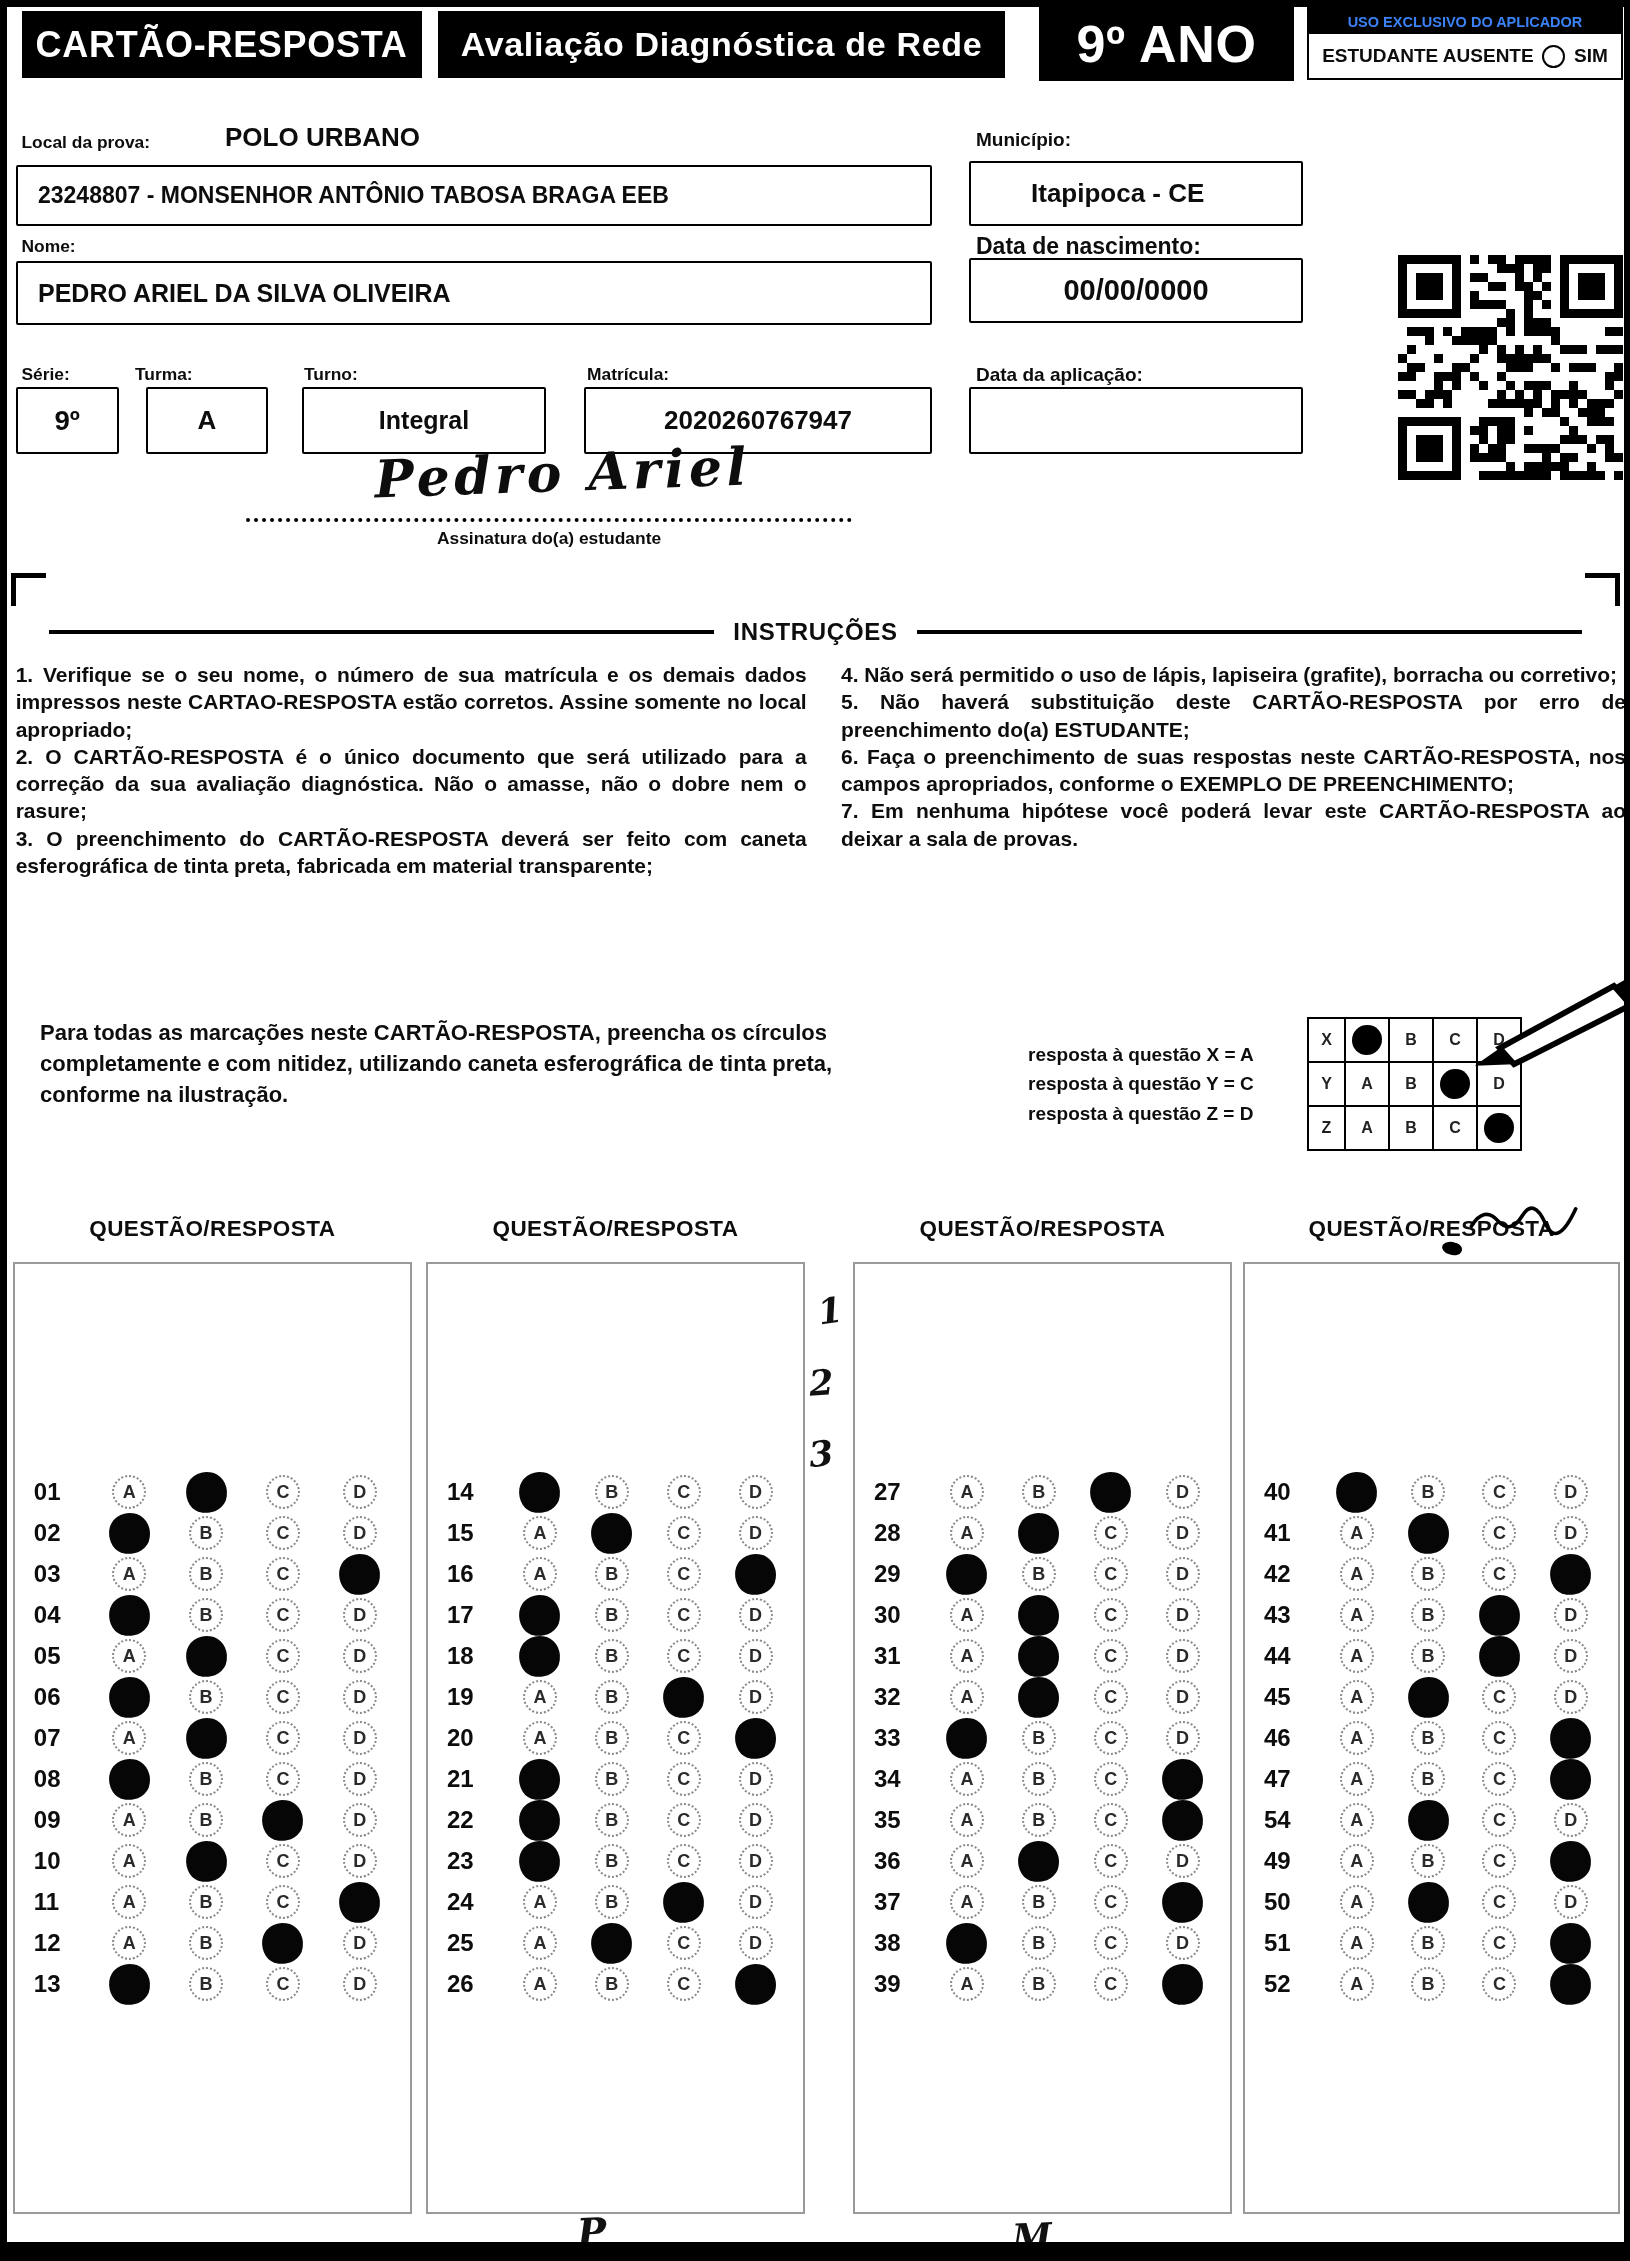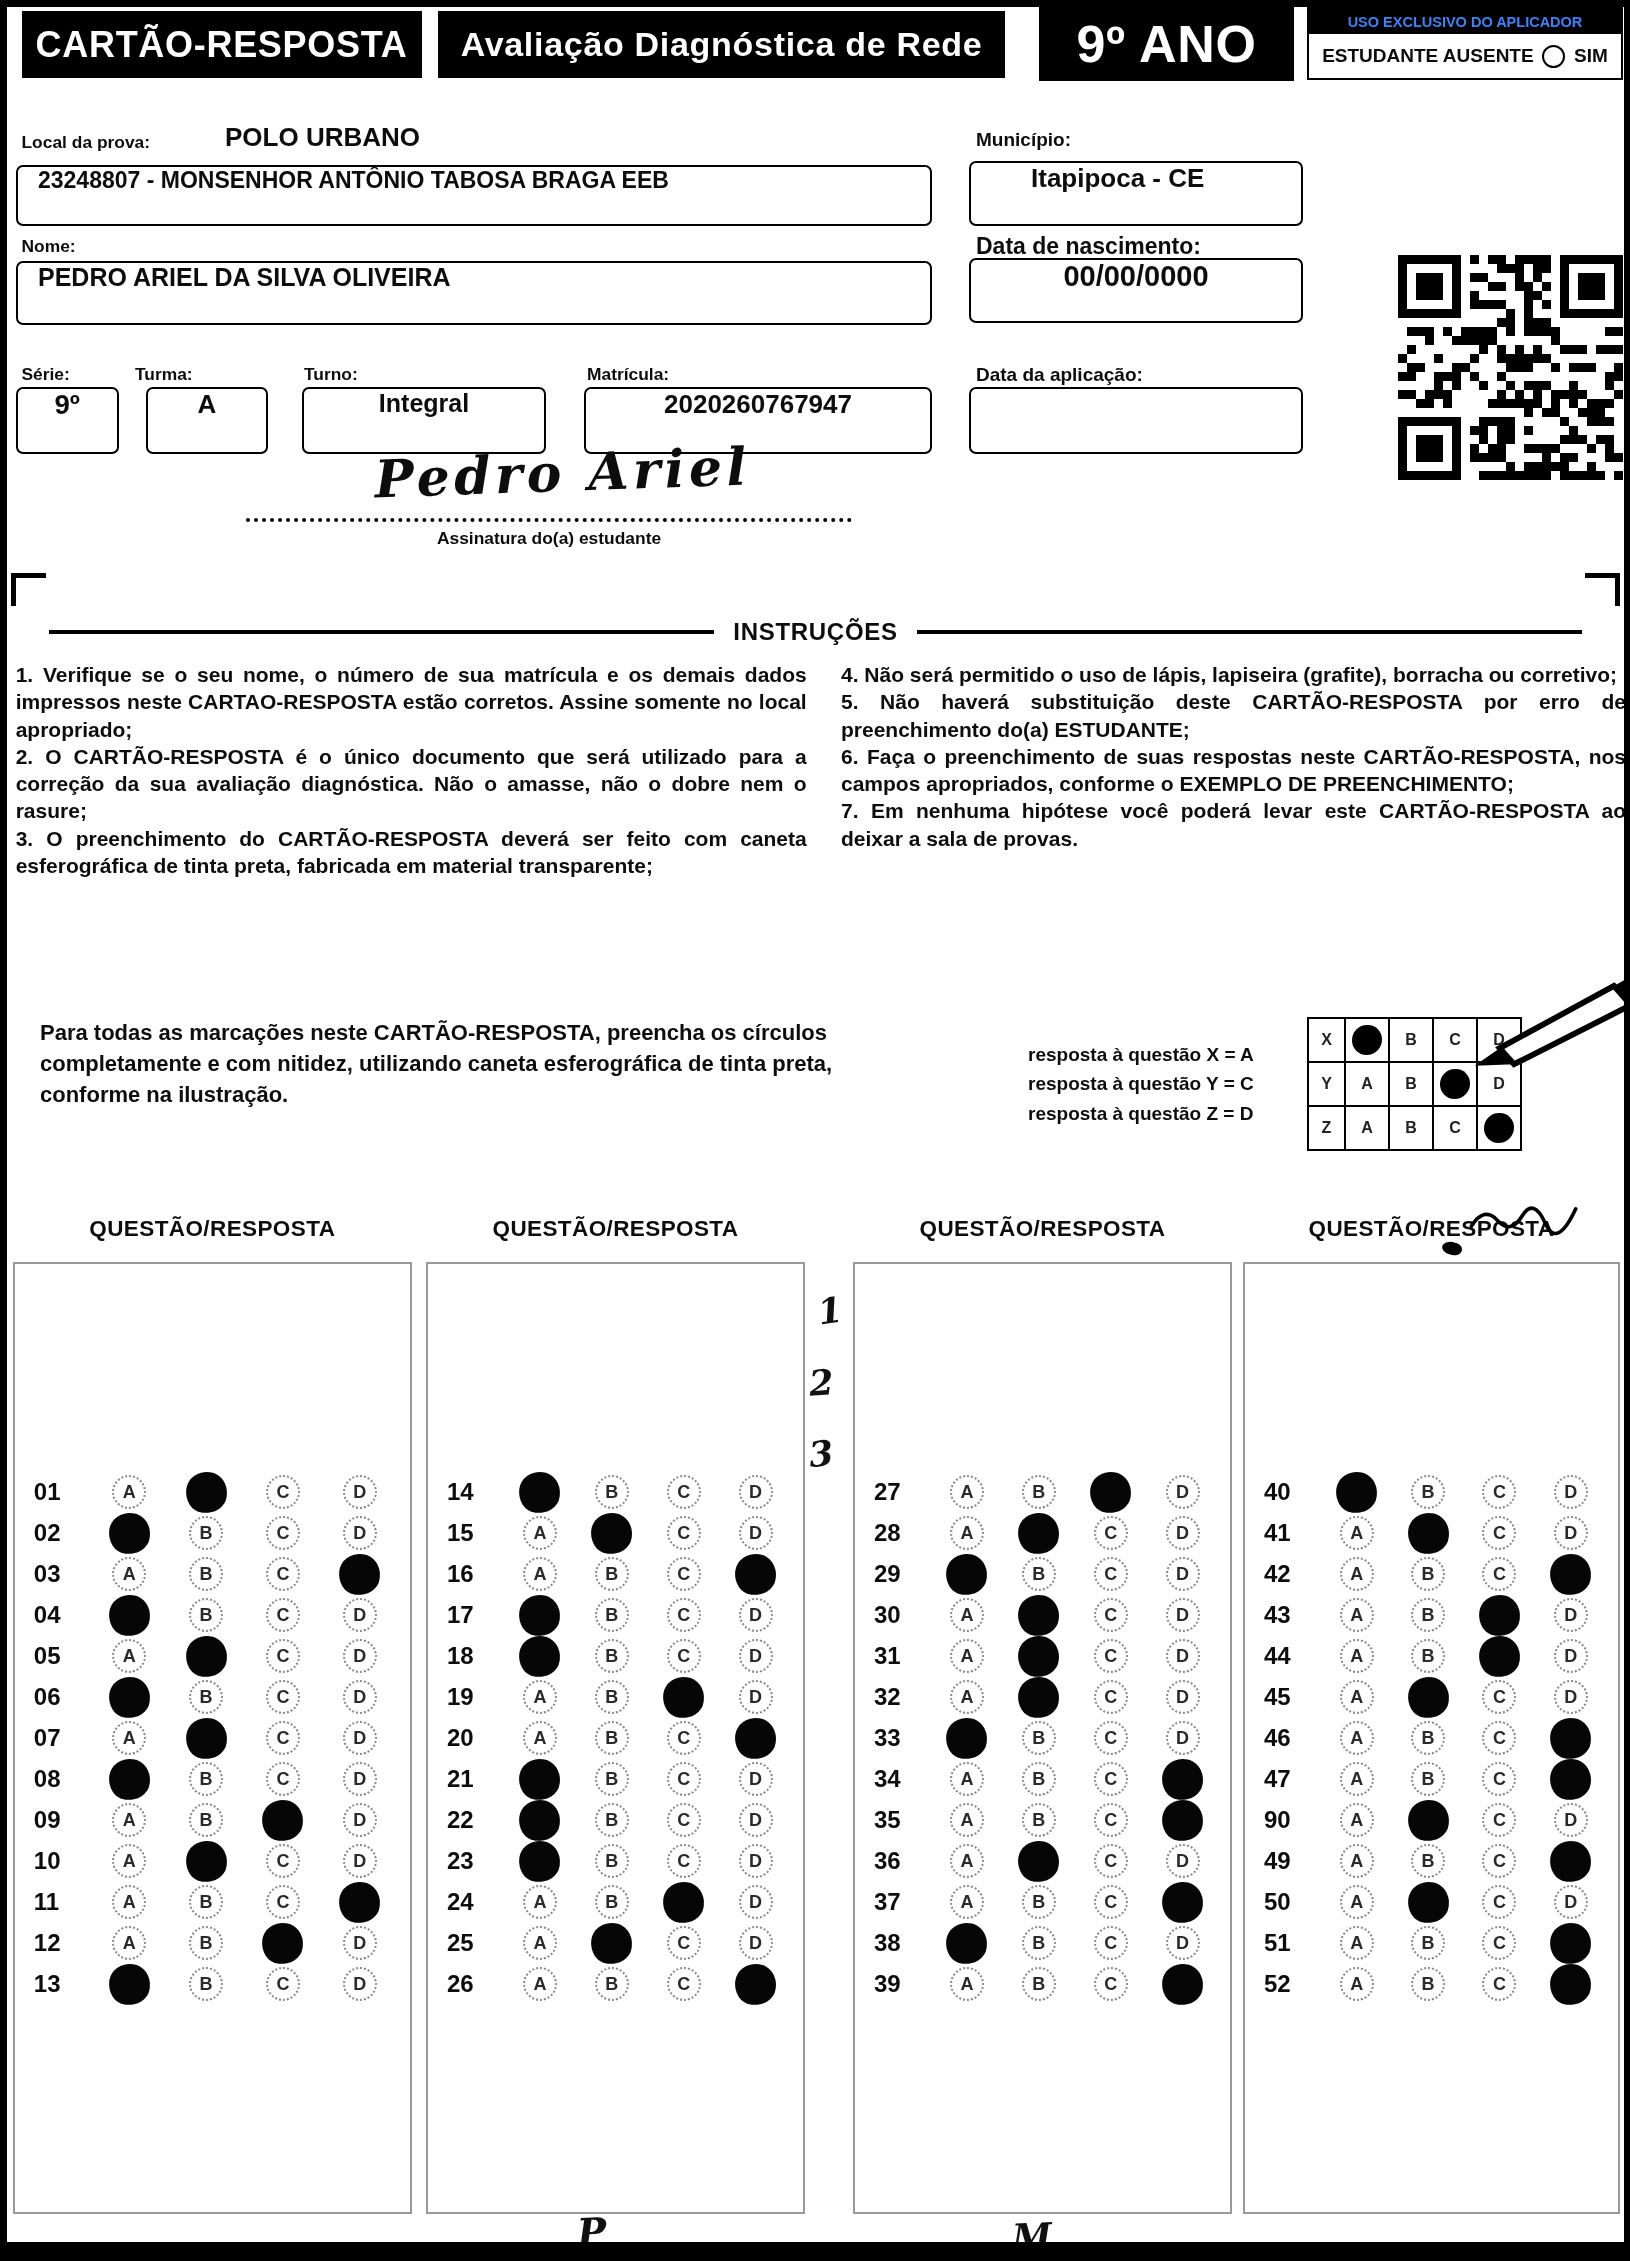--- a/index.html
+++ b/index.html
@@ -16,22 +16,22 @@
   .hdr-title { left:14.5px; top:4.4px; width:400px; height:67px; font-size:36px; }
   .hdr-sub   { left:431px; top:4.4px; width:567px; height:67px; font-size:34px; }
   .hdr-grade { left:1032px; top:0; width:255px; height:74px; font-size:52px; }
   .aplicador { position:absolute; left:1300px; top:0; width:316px; border:2.9px solid #000; background:#fff; }
   .apl-title { background:#000; color:#3b82f6; font-size:14.5px; font-weight:bold; text-align:center; padding:5.1px 0 4.4px; }
   .apl-body  { display:flex; align-items:center; justify-content:center; gap:8.7px; padding:10.2px 0; font-weight:bold; font-size:19px; }
   .apl-circle{ width:23px; height:23px; border:2.9px solid #000; border-radius:50%; display:inline-block; }
   
   .flabel { position:absolute; font-size:17.4px; font-weight:bold; }
   .fvalue-free { position:absolute; font-size:26px; font-weight:bold; }
-  .fbox { position:absolute; border:2.9px solid #000; border-radius:7px; background:#fff;
-    display:flex; align-items:flex-start; font-weight:bold; }
+  .fbox { position:absolute; border:2.9px solid #000; border-radius:2px; background:#fff;
+    display:flex; align-items:center; font-weight:bold; }
   .fbox span { padding-left:20.3px; }
   .fbox.center { justify-content:center; }
   .fbox.center span { padding-left:0; }
   .qr { position:absolute; left:1391px; top:248px; width:225px; height:225px; }
   .sig-line { position:absolute; left:239px; top:448px; width:606px; height:67px;
     border-bottom:4.4px dotted #000; }
   .sig-script { position:absolute; left:280px; top:435px; width:551px; text-align:center;
     font-family:"DejaVu Serif", serif; font-style:italic; font-size:52px; font-weight:bold;
     transform:rotate(-2deg); letter-spacing:4.4px; white-space:nowrap; }
   .sig-label { position:absolute; left:239px; top:521px; width:606px; text-align:center;
@@ -1238,21 +1238,21 @@
             <span class="bubble">B</span>
           </span>
           <span class="opt">
             <span class="bubble">C</span>
           </span>
           <span class="opt">
             <span class="bubble filled"></span>
           </span>
         </div>
         <div class="q-row">
-          <span class="q-num">90</span>
+          <span class="q-num">54</span>
           <span class="opt">
             <span class="bubble">A</span>
           </span>
           <span class="opt">
             <span class="bubble filled"></span>
           </span>
           <span class="opt">
             <span class="bubble">C</span>
           </span>
           <span class="opt">

